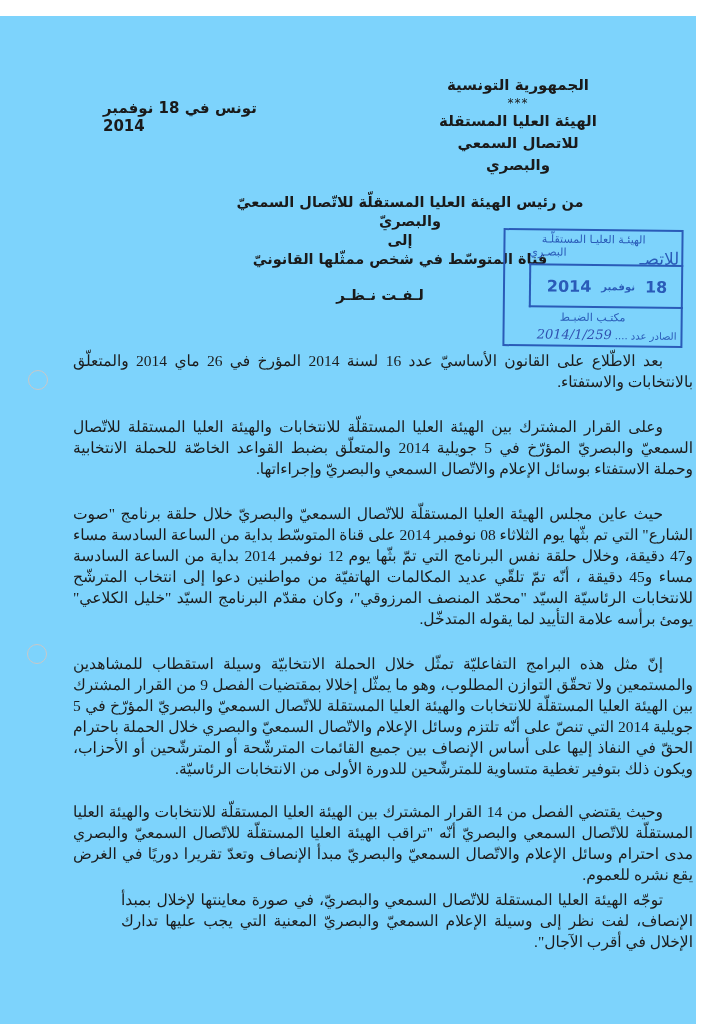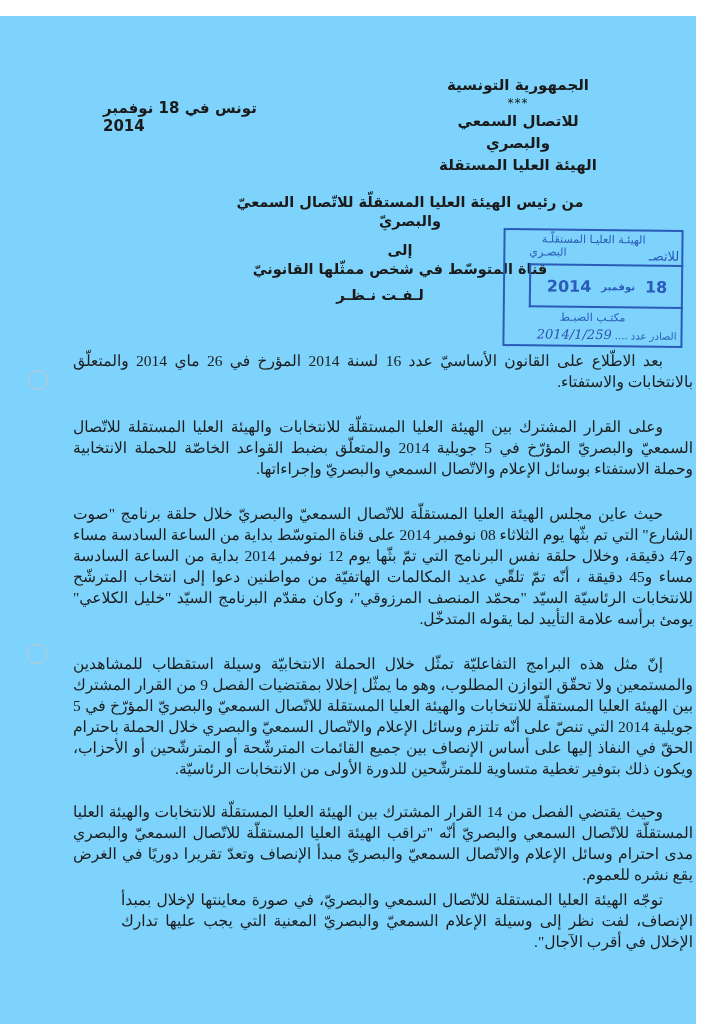--- a/index.html
+++ b/index.html
@@ -26,36 +26,36 @@
   .header-date {
     position: absolute; left: 103px; top: 83px; width: 180px;
     direction: rtl; text-align: left; font-weight: bold; font-size: 15px;
   }
 
   .addr-block {
     position: absolute; left: 210px; top: 177px; width: 420px;
     direction: rtl; text-align: center; font-weight: bold; font-size: 14.5px; line-height: 19px;
   }
   .addr-block .from { padding-right: 20px; }
-  .addr-block .to-label { margin-top: 10px; padding-right: 40px; }
+  .addr-block .to-label { margin-top: 0; padding-right: 40px; }
   .addr-block .to { padding-right: 40px; }
 
   .subject {
     position: absolute; left: 300px; top: 270px; width: 160px;
     direction: rtl; text-align: center; font-weight: bold; font-size: 15px;
     letter-spacing: 4px; text-underline-offset: 3px;
   }
 
   .stamp {
     position: absolute; left: 503px; top: 213px; width: 180px; height: 118px;
     border: 2px solid #2a5bb8; box-sizing: border-box; transform: rotate(0.6deg);
     color: #2a5bb8; direction: rtl; font-size: 10.5px;
   }
   .stamp .s-line1 { position: absolute; right: 36px; top: 2px; font-size: 11px; }
-  .stamp .s-line2 { position: absolute; right: 2px; top: 17px; font-size: 13px; }
+  .stamp .s-line2 { position: absolute; right: 2px; top: 17px; font-size: 17px; }
   .stamp .s-line2b { position: absolute; left: 24px; top: 15px; font-size: 11px; }
   .stamp .s-datebox {
     position: absolute; left: 24px; right: -2px; top: 33px; height: 44px;
     border: 2px solid #2a5bb8; border-right: none; box-sizing: border-box;
     display: flex; align-items: center; justify-content: center; gap: 10px;
     font-weight: bold; font-size: 16px; direction: rtl;
   }
   .stamp .s-datebox .month { font-size: 10px; font-weight: bold; }
   .stamp .s-office { position: absolute; left: 0; right: 0; top: 80px; text-align: center; font-size: 11px; }
   .stamp .s-ref { position: absolute; right: 4px; top: 96px; font-size: 10px; }
@@ -75,22 +75,22 @@
 <body>
 
 <div class="page">
 
   <div class="punch-hole punch-1"></div>
   <div class="punch-hole punch-2"></div>
 
   <div class="header-right">
     <div>الجمهورية التونسية</div>
     <div class="stars">***</div>
+    <div>الهيئة العليا المستقلة</div>
     <div>للاتصال السمعي والبصري</div>
-    <div>الهيئة العليا المستقلة</div>
   </div>
 
   <div class="header-date">تونس في 18 نوفمبر 2014</div>
 
   <div class="addr-block">
     <div class="from">من رئيس الهيئة العليا المستقلّة للاتّصال السمعيّ والبصريّ</div>
     <div class="to-label">إلى</div>
     <div class="to">قناة المتوسّط في شخص ممثّلها القانونيّ</div>
   </div>
 

